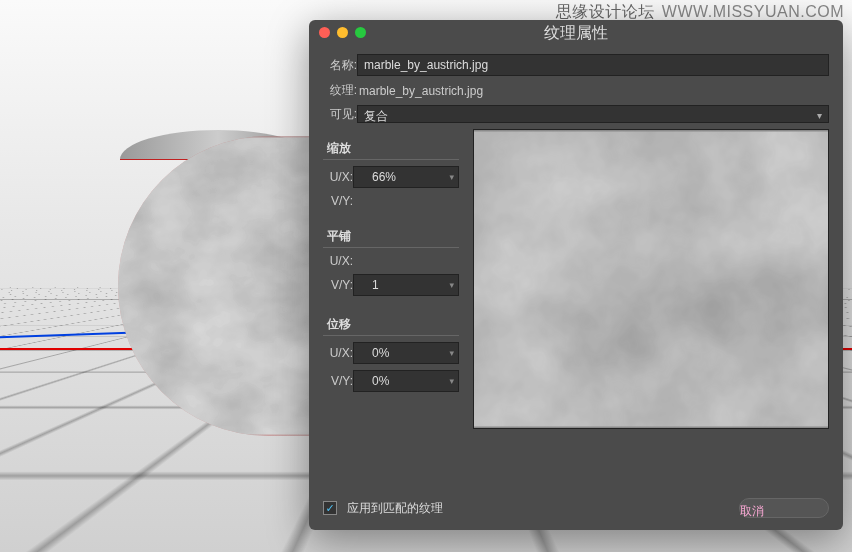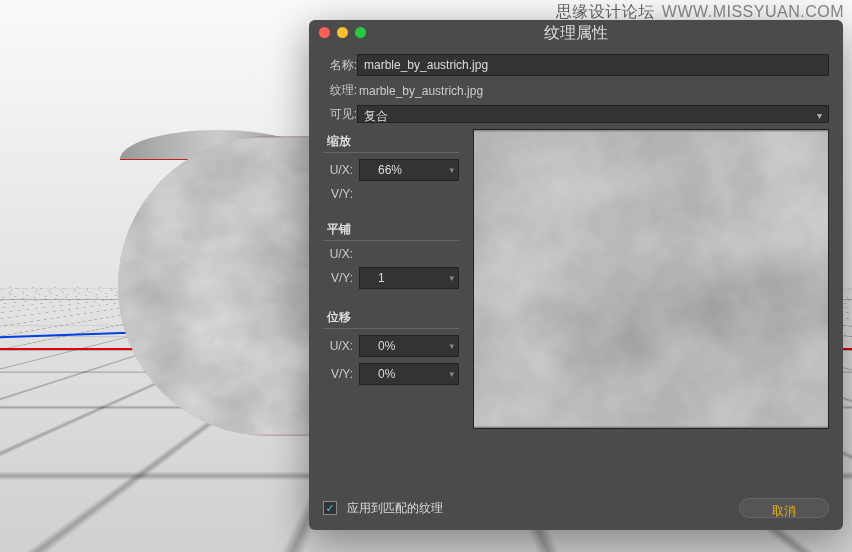--- a/index.html
+++ b/index.html
@@ -31,34 +31,34 @@
 .label { width: 34px; text-align: right; color: #ccc; }
 .input-field { flex: 1; height: 22px; background: #333; border: 1px solid #222; color: #ddd; padding: 0 6px; line-height: 20px; font-size: 12px; }
 .select-field { flex: 1; height: 18px; background: #333; border: 1px solid #222; color: #ddd; padding: 0 6px; line-height: 20px; position: relative; }
 .select-field::after { content: "▾"; position: absolute; right: 6px; top: 0; color: #aaa; font-size: 10px; }
 
 .main-split { display: flex; gap: 14px; }
 .left-col { width: 140px; }
 .right-col { flex: 1; }
 
 .group { margin-bottom: 8px; }
-.group-title { height: 24px; line-height: 24px; padding-left: 4px; color: #ddd; font-weight: bold; border-bottom: 1px solid #666; }
+.group-title { height: 24px; line-height: 24px; padding-left: 4px; color: #ddd; font-weight: bold; border-bottom: 1px solid #666; margin-top: 7px; }
 .group-body { padding: 6px 0 2px; }
-.prow { display: flex; align-items: center; margin-bottom: 6px; gap: 6px; }
+.prow { display: flex; align-items: center; margin-bottom: 6px; }
 .plabel { width: 30px; text-align: right; color: #ccc; }
 .spinbox { flex: 1; height: 22px; background: #333; border: 1px solid #222; color: #ddd; padding: 0 18px; line-height: 20px; position: relative; }
 .spinbox::after { content: "▾"; position: absolute; right: 4px; top: 0; color: #888; font-size: 9px; }
 
 .preview { width: 356px; height: 300px; border: 1px solid #222; background: #888; position: relative; overflow: hidden; }
 .preview svg, .sphere-inner svg { width: 100%; height: 100%; display: block; }
 
 .footer { position: absolute; left: 14px; right: 14px; bottom: 12px; display: flex; align-items: center; gap: 10px; }
 .checkbox { width: 14px; height: 14px; background: #333; border: 1px solid #888; display: inline-flex; align-items: center; justify-content: center; color: #4fc3f7; font-size: 11px; }
 .check-label { flex: 1; color: #ddd; }
-.btn { width: 90px; height: 20px; background: #555; border: 1px solid #666; border-radius: 13px; color: #eab308; text-align: center; line-height: 24px; cursor: pointer; }
+.btn { width: 90px; height: 20px; background: #555; border: 1px solid #666; border-radius: 13px; color: #f9a8d4; text-align: left; line-height: 24px; cursor: pointer; }
 
 .watermark { position: absolute; right: 8px; top: 2px; color: #888; font-size: 16px; letter-spacing: 0.5px; }
 .watermark .cn { color: #666; margin-right: 2px; }
 </style>
 </head>
 <body>
 
 <div class="viewport">
   <div class="grid-floor">
       <div class="grid-inner"></div>

